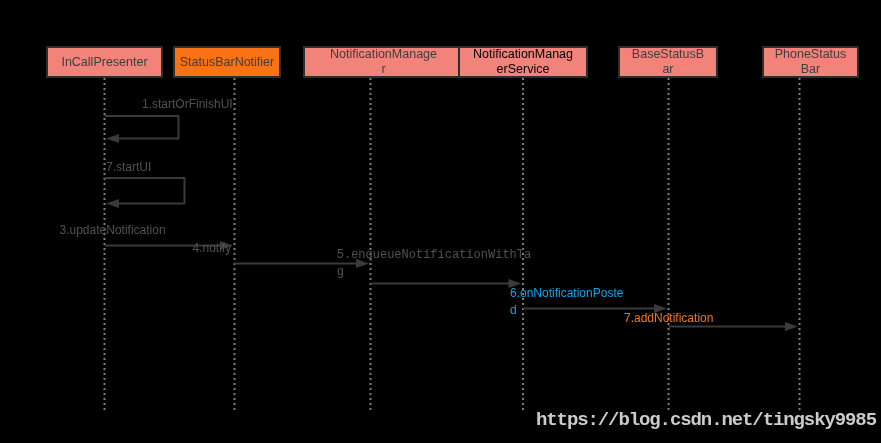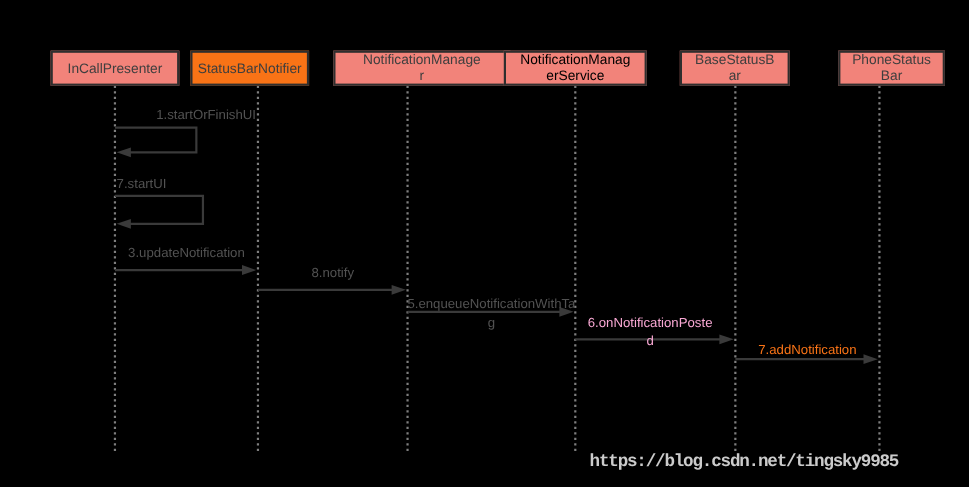--- a/index.html
+++ b/index.html
@@ -41,29 +41,28 @@
   }
   .msg-label {
     position: absolute;
     color: #525252;
     font-size: 12px;
     line-height: 17px;
     white-space: pre-line;
   }
   .msg-label.centered {
     width: 220px;
-    text-align: center;
   }
   .watermark {
     position: absolute;
     left: 536px;
     top: 409px;
     font-family: "Liberation Mono", monospace;
     font-weight: bold;
-    font-size: 16px;
+    font-size: 19px;
     line-height: 22px;
     letter-spacing: -1.1px;
     color: #CBCBCB;
     white-space: nowrap;
   }
 </style>
 </head>
 <body>
 
 <div class="stage" style="background: rgb(0, 0, 0);">
@@ -98,21 +97,21 @@
 erService</div>
       <div class="actor-box" style="left: 618px; width: 100px; background: rgb(242, 131, 122); border-color: rgb(46, 46, 46); color: rgb(62, 62, 62);">BaseStatusB
 ar</div>
       <div class="actor-box" style="left: 751px; width: 97px; background: rgb(242, 131, 122); border-color: rgb(46, 46, 46); color: rgb(62, 62, 62); margin-left: 11px;">PhoneStatus
 Bar</div>
     </div>
   <div id="labels">
       <div class="msg-label" style="left: 106px; top: 96px; color: rgb(82, 82, 82); margin-left: 36px;">1.startOrFinishUI</div>
       <div class="msg-label" style="left: 106px; top: 159px; color: rgb(82, 82, 82);">7.startUI</div>
       <div class="msg-label centered" style="left: 59.5px; top: 222px; color: rgb(82, 82, 82);">3.updateNotification</div>
-      <div class="msg-label centered" style="left: 192.5px; top: 240px; color: rgb(82, 82, 82);">8.notify</div>
-      <div class="msg-label centered" style="left: 336.75px; top: 268px; color: rgb(82, 82, 82);">5.enqueueNotificationWithTa
+      <div class="msg-label centered" style="left: 192.5px; top: 240px; color: rgb(82, 82, 82);">4.notify</div>
+      <div class="msg-label centered" style="left: 336.75px; top: 247px; color: rgb(82, 82, 82); font-family: Liberation Mono, monospace;">5.enqueueNotificationWithTa
 g</div>
-      <div class="msg-label centered" style="left: 481px; top: 285px; color: #f9a8d4;">6.onNotificationPoste
+      <div class="msg-label centered" style="left: 510px; top: 285px; color: #0ea5e9;">6.onNotificationPoste
 d</div>
       <div class="msg-label centered" style="left: 624px; top: 310px; color: #f97316;">7.addNotification</div>
     </div>
   <div class="watermark" style="color: rgb(203, 203, 203);">https://blog.csdn.net/tingsky9985</div>
 </div>
 
 </body></html>

